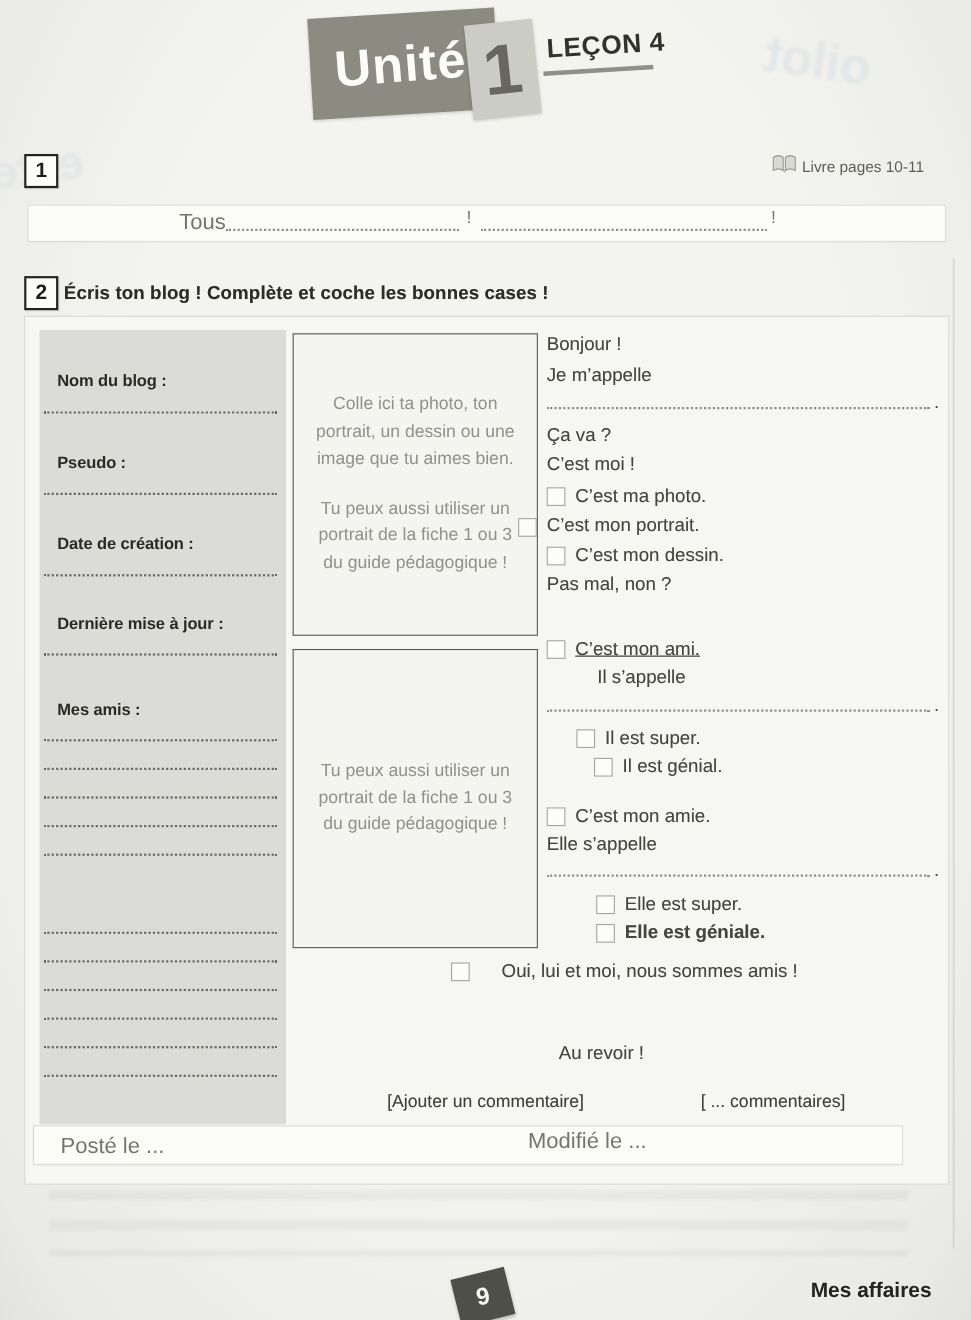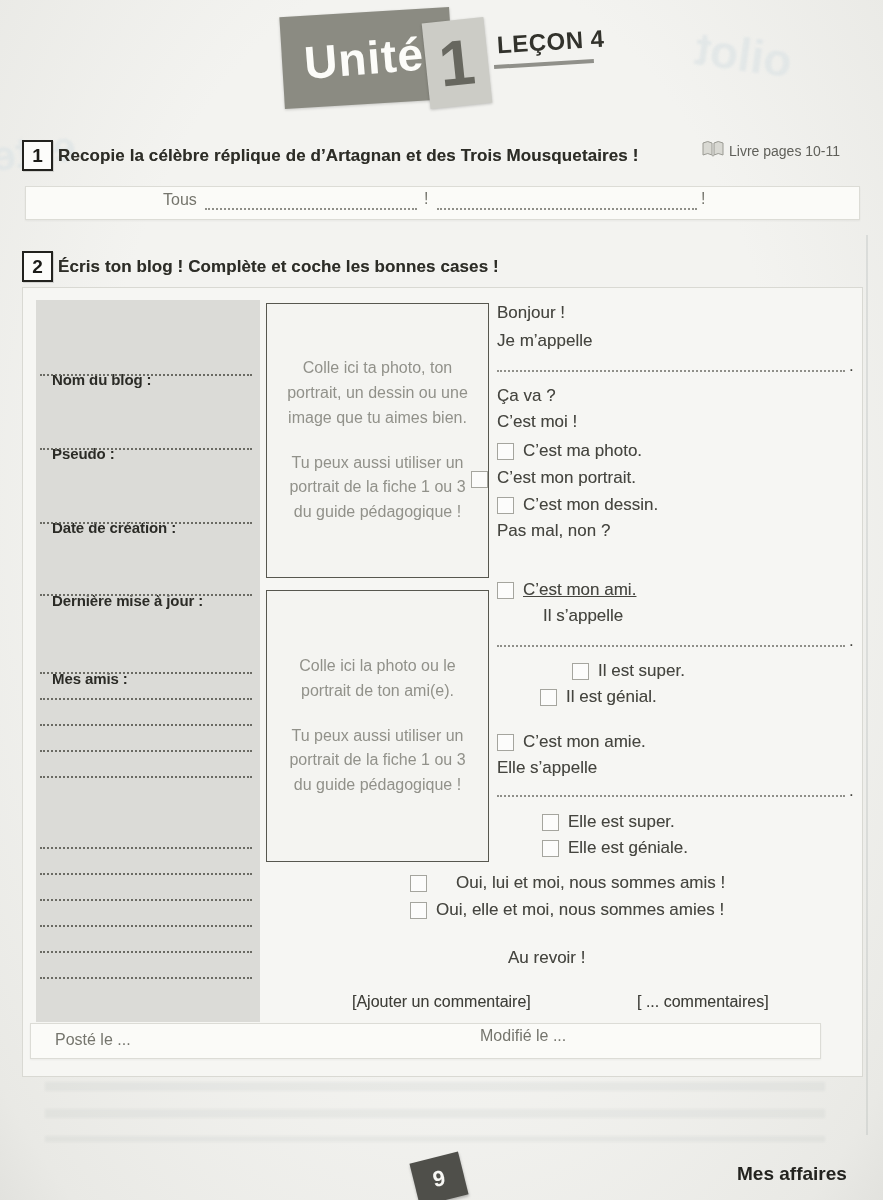--- a/index.html
+++ b/index.html
@@ -64,33 +64,33 @@
   .ex-title{
     font-size:17px;font-weight:bold;color:#2d2d27;letter-spacing:.1px;
     text-shadow:0 0 .4px rgba(45,45,39,.45);
   }
   .book-ref{font-size:14px;color:#5f5f59;}
   
   .light-bar{
     background:#fbfbf8;border:1px solid #dcdcd6;
     box-shadow:0 1px 2px rgba(0,0,0,.05);
   }
-  .bar-text{font-size:16px;color:#75756d;}
+  .bar-text{font-size:20px;color:#75756d;}
   .dotted{height:0;border-bottom:2px dotted #8f8f89;}
   .dotted-dark{height:0;border-bottom:2px dotted #6a6a63;}
   .excl{font-size:16px;color:#75756d;}
   
   .blog-panel{
     left:22px;top:287px;width:839px;height:788px;
     background:#f6f6f3;border:1px solid #d9d9d3;
   }
   .blog-sidebar{
     left:36px;top:300px;width:224px;height:722px;background:#dbdbd7;
   }
-  .side-label{font-size:15px;font-weight:bold;color:#2b2b26;letter-spacing:-.1px;margin-top:33px;}
+  .side-label{font-size:15px;font-weight:bold;color:#2b2b26;letter-spacing:-.1px;}
   .photo-box{
     border:1.5px solid #57574f;background:#f4f4f1;
     display:flex;flex-direction:column;justify-content:center;gap:20px;
     text-align:center;color:#91918a;font-size:16px;line-height:1.55;
     padding:0 13px;box-sizing:border-box;
   }
   
   .post-line{font-size:17px;color:#45453f;text-shadow:0 0 .4px rgba(69,69,63,.35);}
   .cb-row{display:flex;align-items:center;gap:9px;}
   .cb{
@@ -124,21 +124,20 @@
   </div>
   <div class="abs unit-number-tile">
     <span>1</span>
   </div>
   <div class="abs lesson-label">LEÇON 4</div>
   <div class="abs lesson-underline"></div>
 
   <div class="abs num-box" style="left:22px;top:140px;">
     <span>1</span>
   </div>
-  <div class="abs ex-title" style="left:58px;top:146px;">Recopie la célèbre réplique de d’Artagnan et des Trois Mousquetaires !</div>
   <svg class="abs" style="left:701px;top:140px;" width="24" height="18" viewBox="0 0 24 18">
     <path d="M2 3 Q7 0 11 3 L11 15 Q7 12 2 15 Z" fill="#d9d9d3" stroke="#9a9a93" stroke-width="1"></path>
     <path d="M22 3 Q17 0 13 3 L13 15 Q17 12 22 15 Z" fill="#d9d9d3" stroke="#9a9a93" stroke-width="1"></path>
     <path d="M11 15 L13 15 L12 17 Z" fill="#9a9a93"></path>
   </svg>
   <div class="abs book-ref" style="left:729px;top:143px;">Livre pages 10-11</div>
 
   <div class="abs light-bar" style="left:25px;top:186px;width:833px;height:32px;"></div>
   <div class="abs bar-text" style="left:163px;top:191px;">Tous</div>
   <div class="abs dotted" style="left:205px;top:208px;width:212px;"></div>
@@ -173,21 +172,20 @@
   <div class="abs dotted-dark" style="left:40px;top:899px;width:212px;"></div>
   <div class="abs dotted-dark" style="left:40px;top:925px;width:212px;"></div>
   <div class="abs dotted-dark" style="left:40px;top:951px;width:212px;"></div>
   <div class="abs dotted-dark" style="left:40px;top:977px;width:212px;"></div>
 
   <div class="abs photo-box" style="left:266px;top:303px;width:223px;height:275px;">
     <div>Colle ici ta photo, ton portrait, un dessin ou une image que tu aimes bien.</div>
     <div>Tu peux aussi utiliser un portrait de la fiche 1 ou 3 du guide pédagogique !</div>
   </div>
   <div class="abs photo-box" style="left:266px;top:590px;width:223px;height:272px;">
-    <div>Colle ici la photo ou le portrait de ton ami(e).</div>
     <div>Tu peux aussi utiliser un portrait de la fiche 1 ou 3 du guide pédagogique !</div>
   </div>
 
   <div class="abs post-line" style="left:497px;top:303px;">Bonjour !</div>
   <div class="abs post-line" style="left:497px;top:331px;">Je m’appelle</div>
   <div class="abs dotted" style="left:497px;top:370px;width:348px;"></div>
   <div class="abs dot-period" style="left:849px;top:356px;">.</div>
   <div class="abs post-line" style="left:497px;top:386px;">Ça va ?</div>
   <div class="abs post-line" style="left:497px;top:412px;">C’est moi !</div>
 
@@ -205,52 +203,48 @@
   </div>
   <div class="abs post-line" style="left:497px;top:521px;">Pas mal, non ?</div>
 
   <div class="abs cb-row post-line" style="left:497px;top:580px;text-decoration:underline;">
     <span class="cb"></span>
     <span>C’est mon ami.</span>
   </div>
   <div class="abs post-line" style="left:497px;top:606px;margin-left:46px;">Il s’appelle</div>
   <div class="abs dotted" style="left:497px;top:645px;width:348px;"></div>
   <div class="abs dot-period" style="left:849px;top:631px;">.</div>
-  <div class="abs cb-row post-line" style="left:572px;top:661px;">
+  <div class="abs cb-row post-line" style="left:524px;top:661px;">
     <span class="cb"></span>
     <span>Il est super.</span>
   </div>
   <div class="abs cb-row post-line" style="left:540px;top:687px;">
     <span class="cb"></span>
     <span>Il est génial.</span>
   </div>
 
   <div class="abs cb-row post-line" style="left:497px;top:732px;">
     <span class="cb"></span>
     <span>C’est mon amie.</span>
   </div>
   <div class="abs post-line" style="left:497px;top:758px;">Elle s’appelle</div>
   <div class="abs dotted" style="left:497px;top:795px;width:348px;"></div>
   <div class="abs dot-period" style="left:849px;top:781px;">.</div>
   <div class="abs cb-row post-line" style="left:542px;top:812px;">
     <span class="cb"></span>
     <span>Elle est super.</span>
   </div>
-  <div class="abs cb-row post-line" style="left:542px;top:838px;">
+  <div class="abs cb-row post-line" style="left:542px;top:838px;font-weight:bold;">
     <span class="cb"></span>
     <span>Elle est géniale.</span>
   </div>
 
   <div class="abs cb-row post-line" style="left:410px;top:873px;gap:29px;">
     <span class="cb"></span>
     <span>Oui, lui et moi, nous sommes amis !</span>
-  </div>
-  <div class="abs cb-row post-line" style="left:410px;top:900px;">
-    <span class="cb"></span>
-    <span>Oui, elle et moi, nous sommes amies !</span>
   </div>
   <div class="abs post-line" style="left:508px;top:948px;">Au revoir !</div>
 
   <div class="abs bracket-line" style="left:352px;top:993px;">[Ajouter un commentaire]</div>
   <div class="abs bracket-line" style="left:637px;top:993px;">[ ... commentaires]</div>
 
   <div class="abs light-bar" style="left:30px;top:1023px;width:789px;height:34px;"></div>
   <div class="abs bar-text" style="left:55px;top:1031px;">Posté le ...</div>
   <div class="abs bar-text" style="left:480px;top:1027px;">Modifié le ...</div>
 

